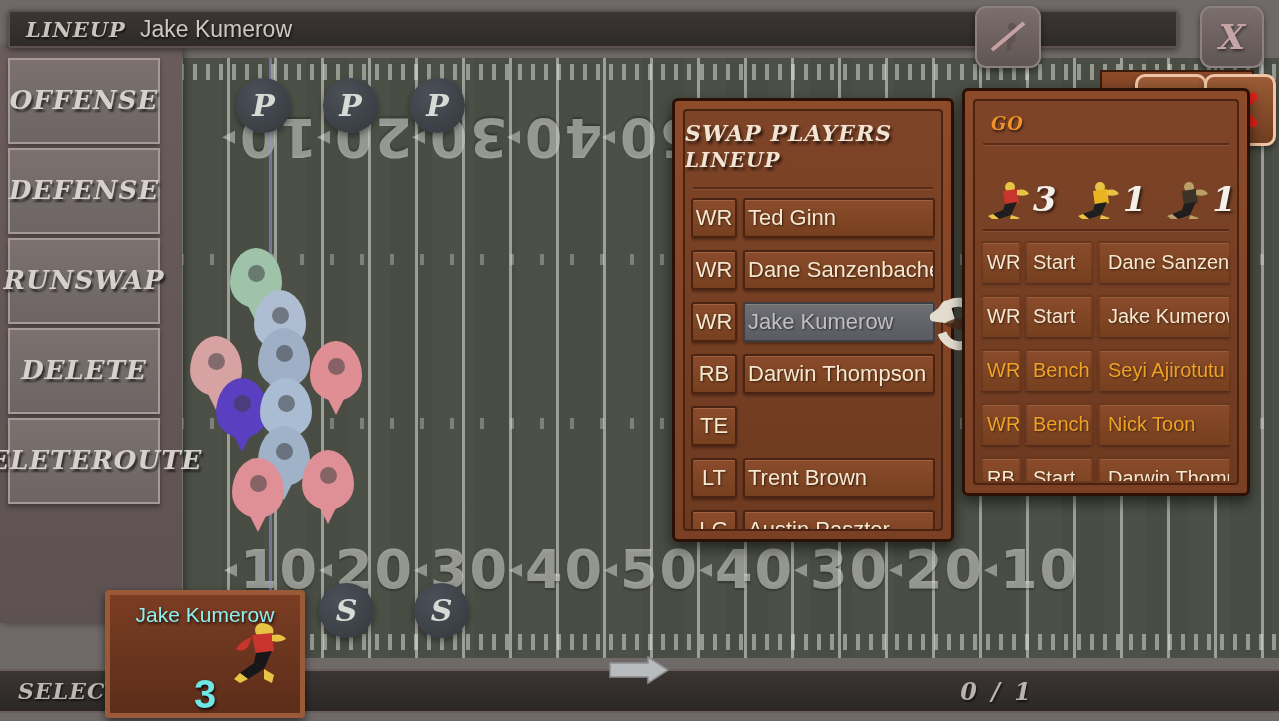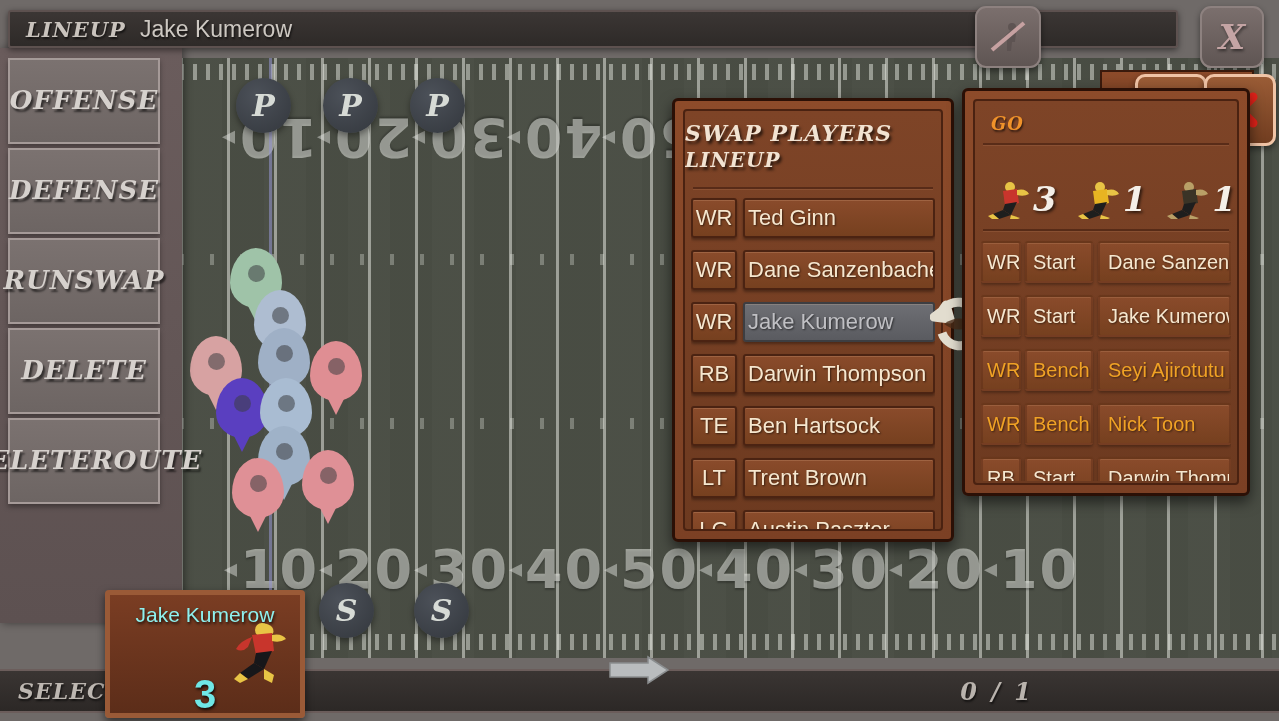--- a/index.html
+++ b/index.html
@@ -360,21 +360,20 @@
           <div class="lrow selected">
             <div class="cell pos">WR</div>
             <div class="cell name">Jake Kumerow</div>
           </div>
           <div class="lrow">
             <div class="cell pos">RB</div>
             <div class="cell name">Darwin Thompson</div>
           </div>
           <div class="lrow">
             <div class="cell pos">TE</div>
-            <div class="cell name">Ben Hartsock</div>
           </div>
           <div class="lrow">
             <div class="cell pos">LT</div>
             <div class="cell name">Trent Brown</div>
           </div>
           <div class="lrow">
             <div class="cell pos">LG</div>
             <div class="cell name">Austin Pasztor</div>
           </div>
         </div>

